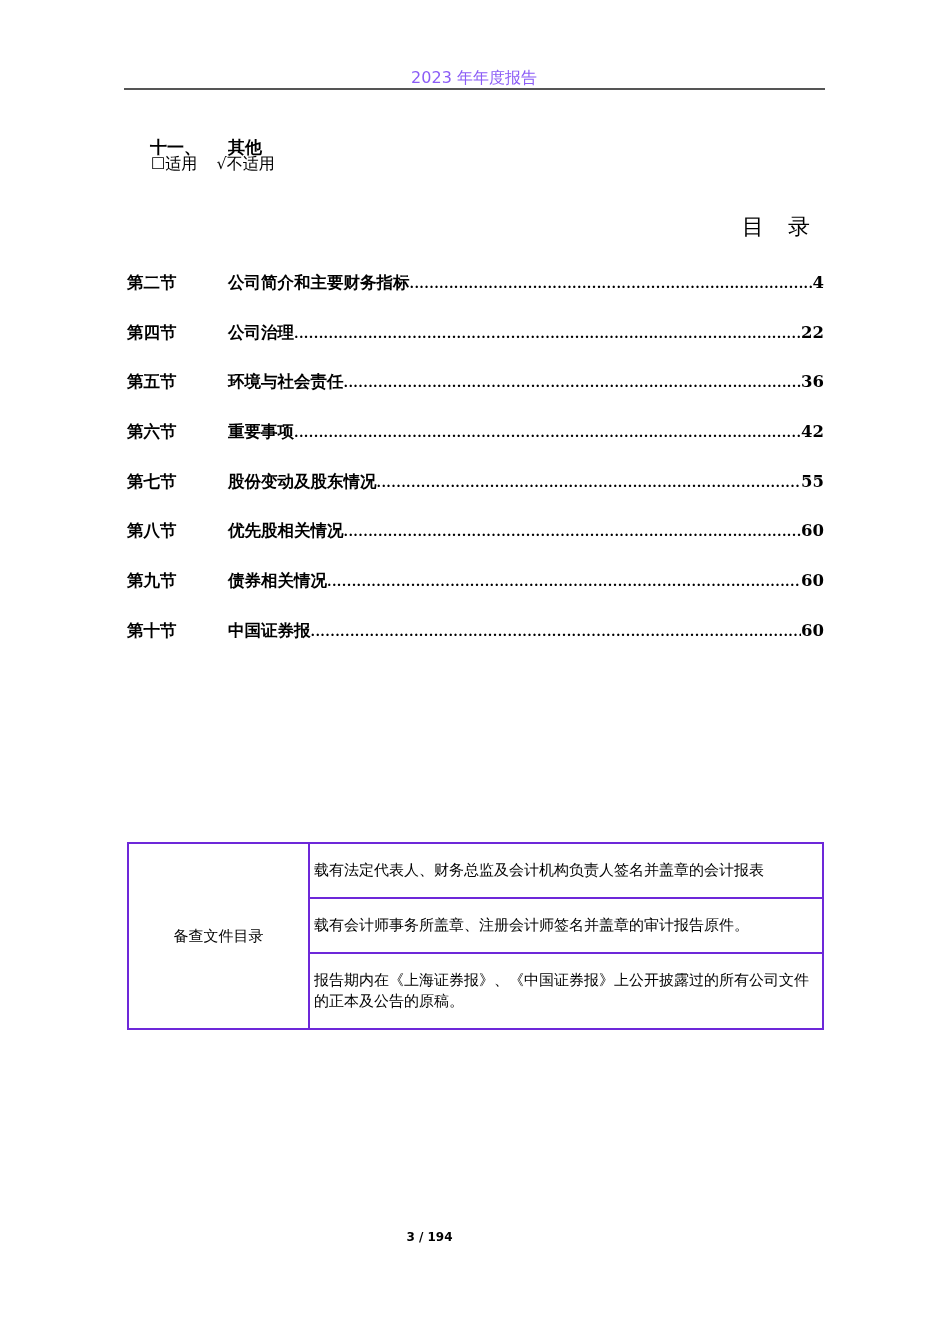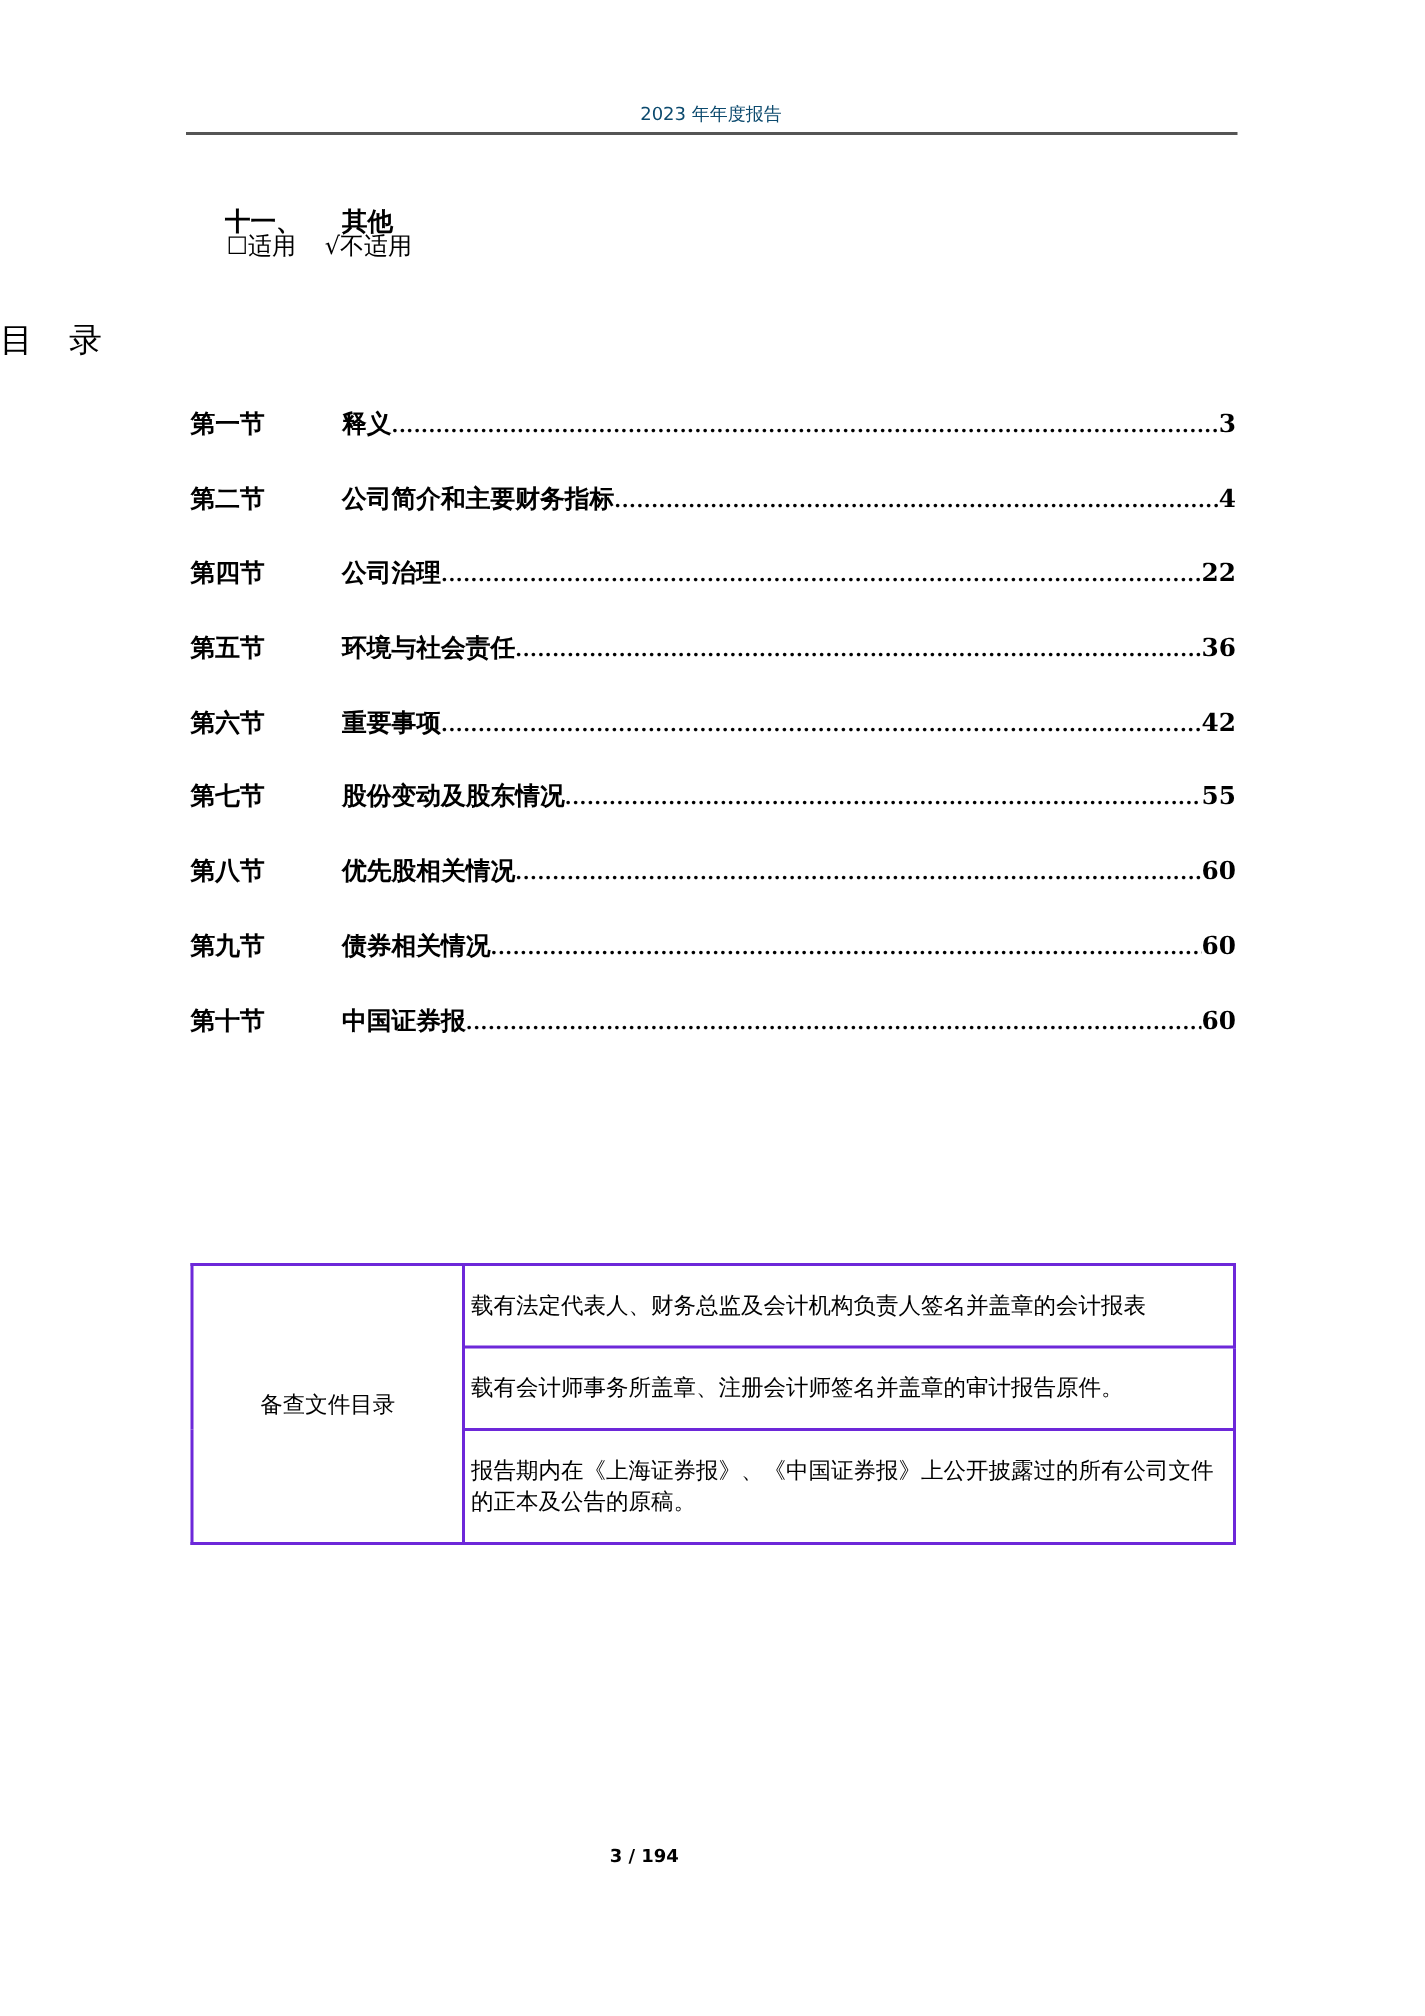--- a/index.html
+++ b/index.html
@@ -1,23 +1,23 @@
 <!DOCTYPE html>
 <html><head>
 <meta charset="utf-8">
 <style>
   html, body { margin: 0; padding: 0; background: #ffffff; }
   body { width: 950px; height: 1344px; position: relative; overflow: hidden; color: #000; font-family: "DejaVu Serif", serif; }
-  .header { position: absolute; left: 124px; top: 68px; width: 700px; text-align: center; font-family: "DejaVu Sans", sans-serif; font-size: 12px; color: #0c4a6e; }
+  .header { position: absolute; left: 124px; top: 68px; width: 700px; text-align: center; font-family: "DejaVu Sans", sans-serif; font-size: 16px; color: #8b5cf6; }
   .header-rule { position: absolute; left: 124px; top: 88px; width: 701px; height: 2px; background: #555; }
   .sec-head { position: absolute; left: 150px; top: 136px; font-family: "DejaVu Sans", sans-serif; font-size: 17px; font-weight: bold; }
   .sec-head .num { display: inline-block; width: 78px; }
   .applic { position: absolute; left: 151px; top: 154px; font-family: "DejaVu Sans", sans-serif; font-size: 16px; }
   .applic .opt { margin-right: 14px; }
-  .toc-title { position: absolute; left: 0; width: 810px; top: 212px; text-align: left; font-family: "DejaVu Sans", sans-serif; font-size: 22px; }
+  .toc-title { position: absolute; left: 0; width: 810px; top: 212px; text-align: right; font-family: "DejaVu Sans", sans-serif; font-size: 22px; }
   .toc-title span + span { margin-left: 24px; }
   .toc { position: absolute; left: 127px; top: 272px; width: 697px; }
   .toc-row { display: flex; align-items: baseline; height: 49.7px; font-family: "DejaVu Serif", serif; font-weight: bold; font-size: 16.5px; }
   .toc-row .sec { width: 101px; flex: none; }
   .toc-row .title { flex: none; }
   .toc-row .dots { flex: 1; overflow: hidden; white-space: nowrap; font-size: 13px; letter-spacing: 0.4px; }
   .toc-row .dots::before { content: "..................................................................................................................................................................................................................................."; }
   .toc-row .page { flex: none; }
   table.ref { position: absolute; left: 127px; top: 842px; width: 697px; border-collapse: collapse; font-family: "DejaVu Serif", serif; font-size: 15px; }
   table.ref td { border: 2px solid #6d28d9; padding: 16px 4px; line-height: 21px; vertical-align: top; }
@@ -37,26 +37,20 @@
 <div class="applic">
   <span class="opt"><span>☐</span><span>适用</span></span>
   <span class="opt"><span>√</span><span>不适用</span></span>
 </div>
 
 <div class="toc-title">
   <span>目</span><span>录</span>
 </div>
 
 <div class="toc">
-  <div class="toc-row">
-      <span class="sec">第一节</span>
-      <span class="title">释义</span>
-      <span class="dots"></span>
-      <span class="page">3</span>
-    </div>
   <div class="toc-row">
       <span class="sec">第二节</span>
       <span class="title">公司简介和主要财务指标</span>
       <span class="dots"></span>
       <span class="page">4</span>
     </div>
   <div class="toc-row">
       <span class="sec">第四节</span>
       <span class="title">公司治理</span>
       <span class="dots"></span>

